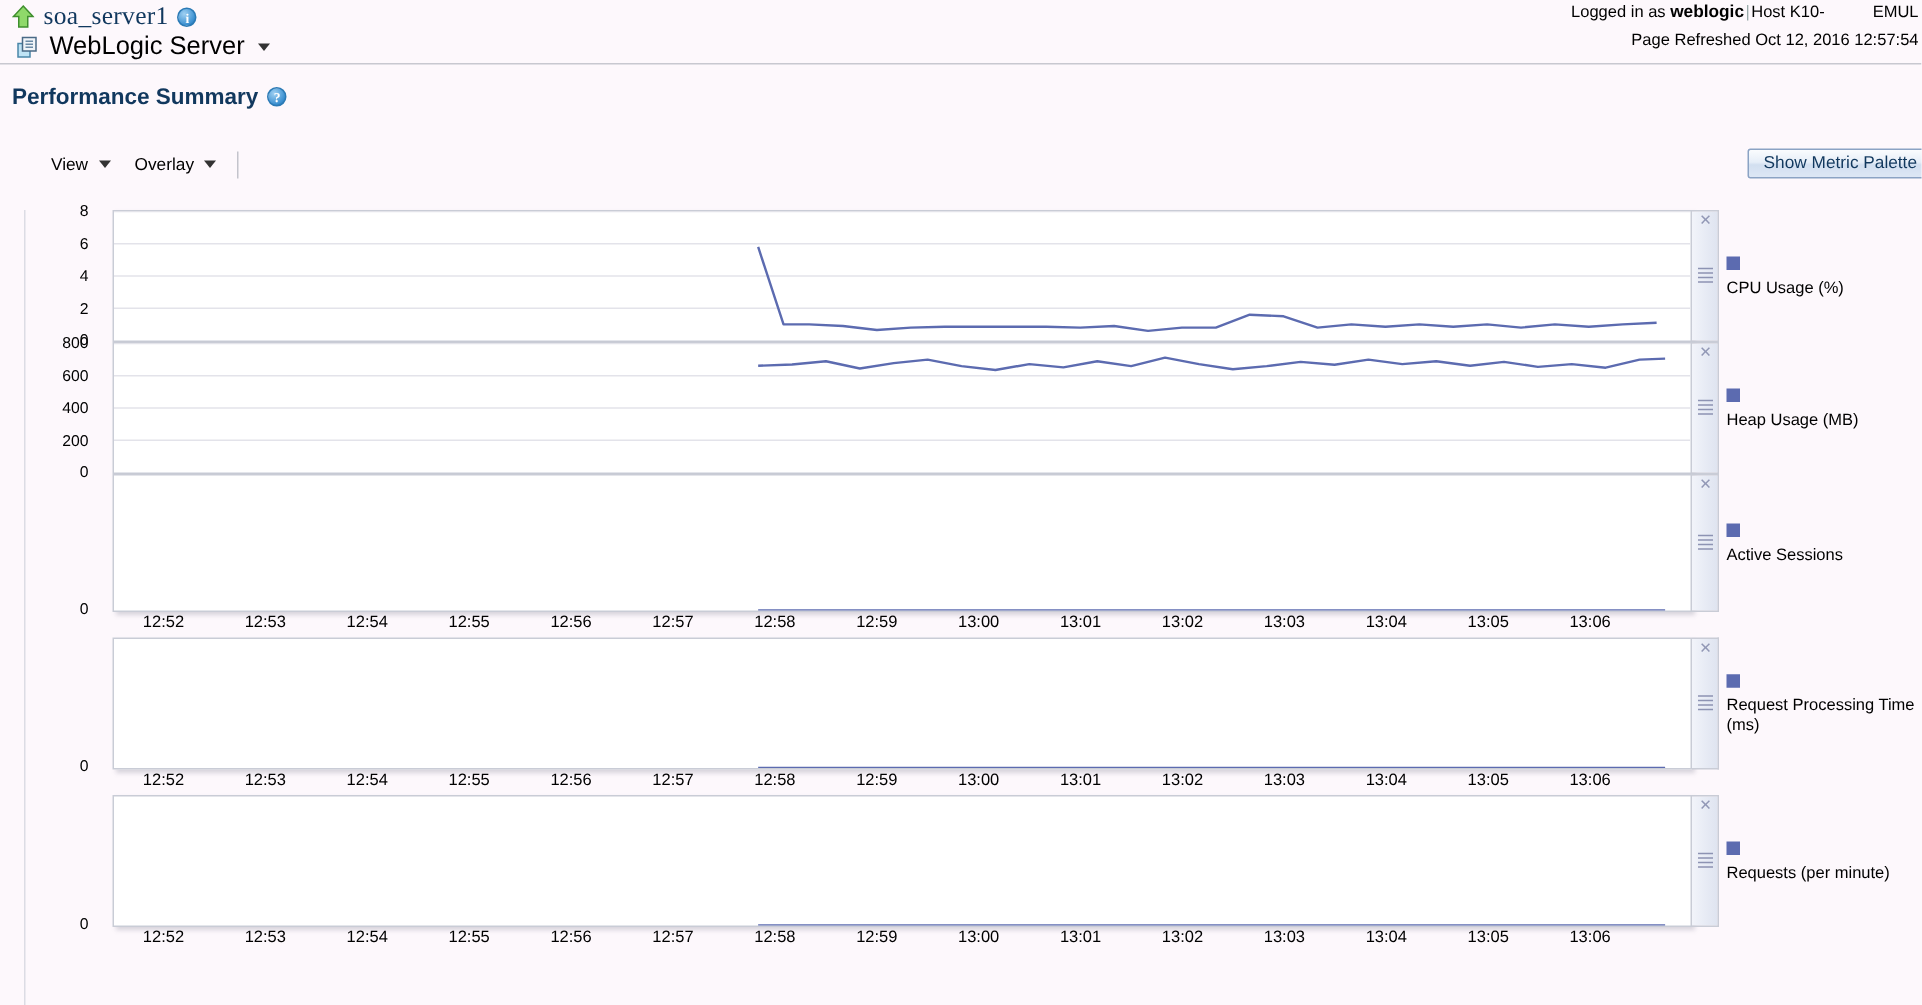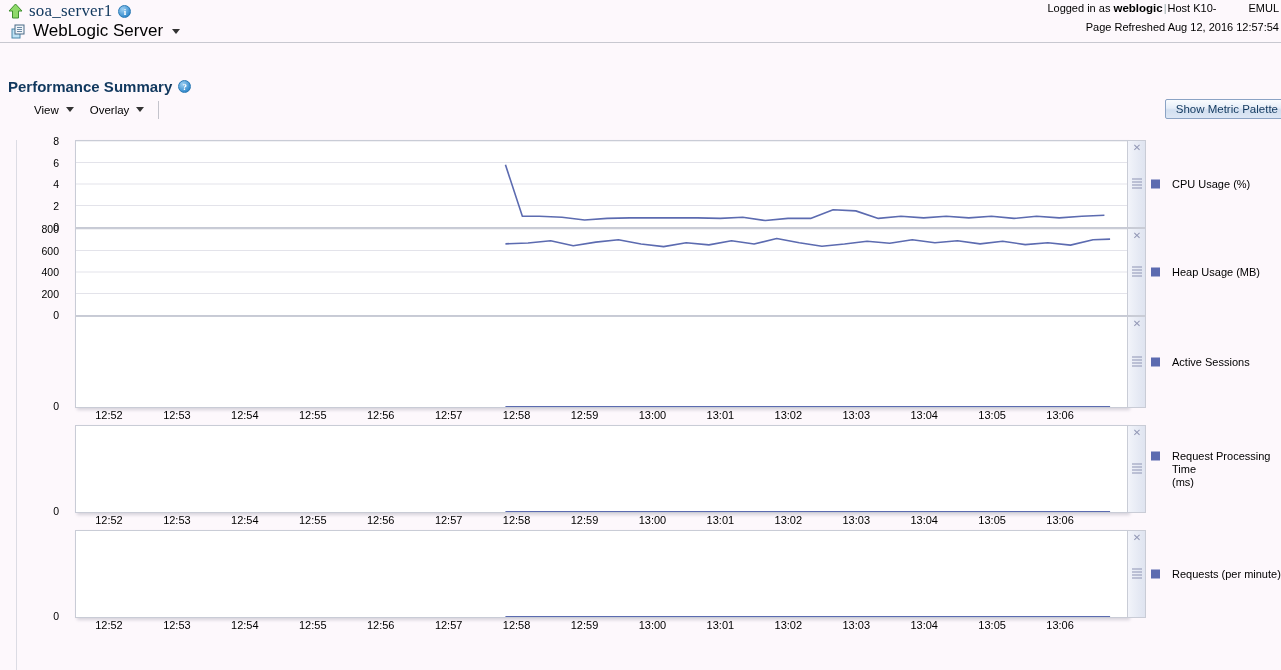--- a/index.html
+++ b/index.html
@@ -55,21 +55,21 @@
     white-space: nowrap;
   }
   .hr-top {
     position: absolute; left: 0; right: 0; top: 42px; height: 1px;
     background: #c8c8d0;
   }
 
   
   .page-head {
     position: absolute; left: 8px; top: 56px;
-    display: flex; align-items: center; gap: 6px; margin-top: 22px;
+    display: flex; align-items: center; gap: 6px;
   }
   .page-title {
     font-size: 15px; color: #11385e; font-weight: bold;
     font-family: "Liberation Sans", sans-serif;
   }
 
   
   .range-bar {
     position: absolute; left: 16px; top: 84px; right: 0; height: 21px;
     background: linear-gradient(to bottom, #eef2f8 0%, #e2e9f3 48%, #d6def0 52%, #e9eef6 100%);
@@ -137,22 +137,22 @@
   }
   .grip {
     position: absolute; top: 50%; left: 4px; transform: translateY(-50%);
     width: 10px; height: 11px; cursor: ns-resize;
   }
   .grip i { display: block; height: 1px; background: #8d93b3; margin-bottom: 2px; }
 
   .legend {
     position: absolute; right: 0; width: 130px; top: 50%;
     transform: translateY(-50%);
-    display: flex; align-items: flex-start; gap: 12px;
-    font-size: 11px; color: #000;
+    display: flex; align-items: flex-start; gap: 6px;
+    font-size: 11px; color: #000; flex-direction: column;
   }
   .legend-swatch {
     width: 9px; height: 9px; flex: 0 0 9px; margin-top: 2px;
     background: #5c6bb0;
   }
   .legend-text { line-height: 13px; white-space: pre-line; }
 
   .xaxis {
     position: relative; height: 17px; margin-left: 46px; margin-right: 135px;
   }
@@ -190,21 +190,21 @@
       </span>
       <span class="wls-label">WebLogic Server</span>
       <span class="caret-down"></span>
     </div>
 
     <div class="login-info">
       <span>Logged in as</span>
       <b>weblogic</b><span class="sep">|</span><span>Host K10-</span><span class="redact"></span><span>EMUL</span>
     </div>
 
-    <div class="refreshed">Page Refreshed Aug 12, 2016 12:57:54</div>
+    <div class="refreshed">Page Refreshed Oct 12, 2016 12:57:54</div>
     <div class="hr-top"></div>
   </div>
 
   <div class="page-head">
     <span class="page-title">Performance Summary</span>
     <span class="help-icon">?</span>
   </div>
 
 
   <div class="toolbar">

